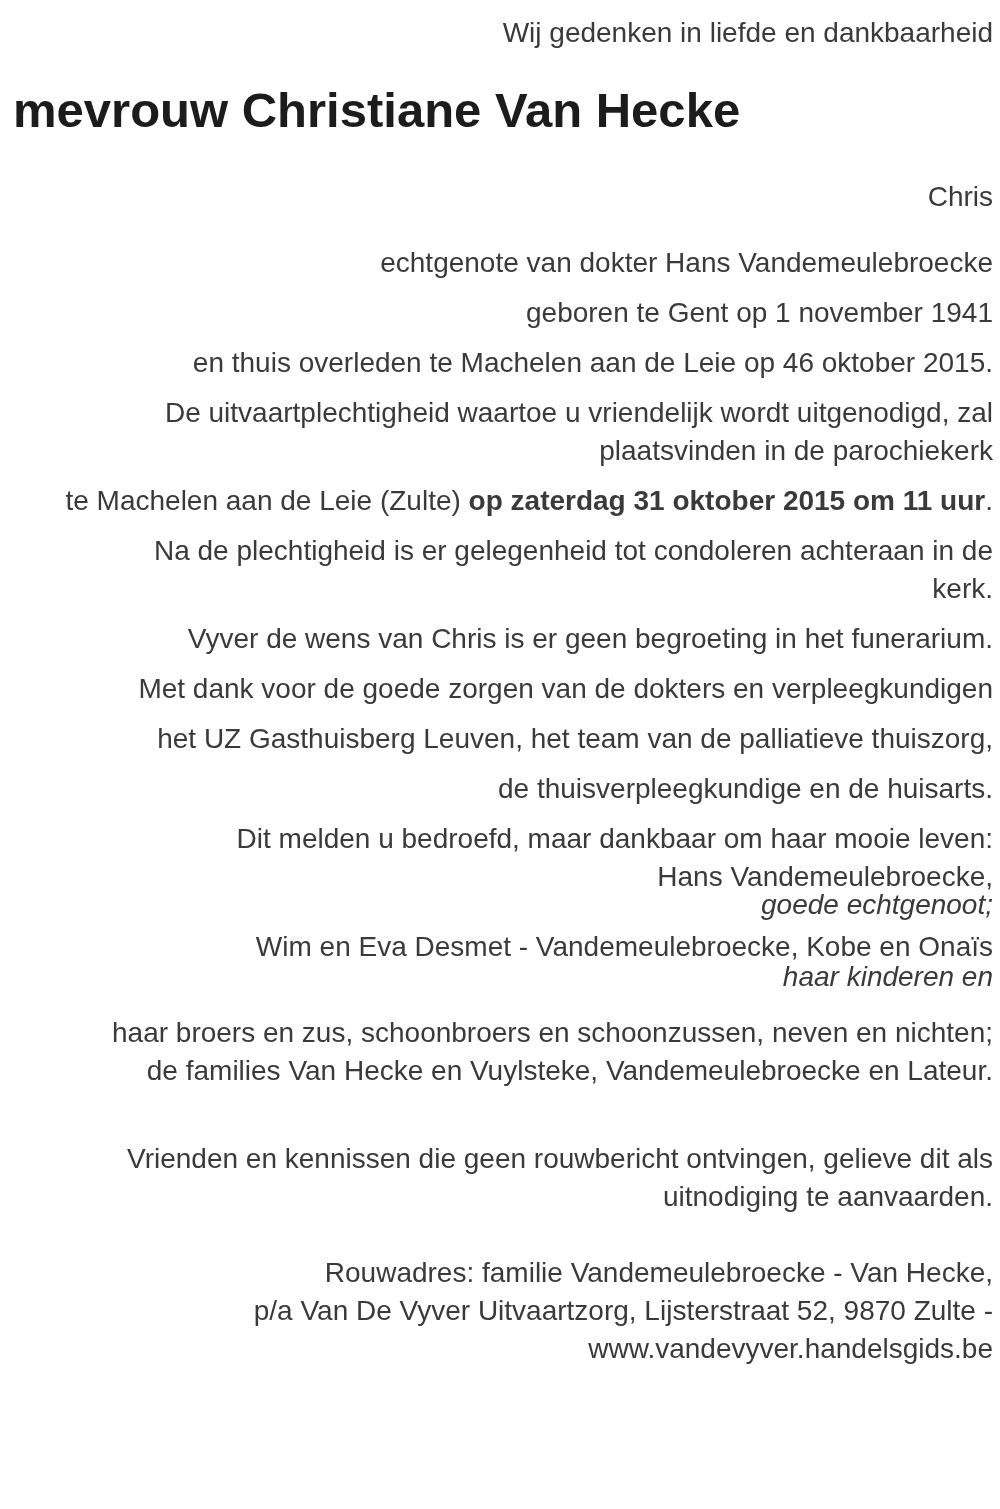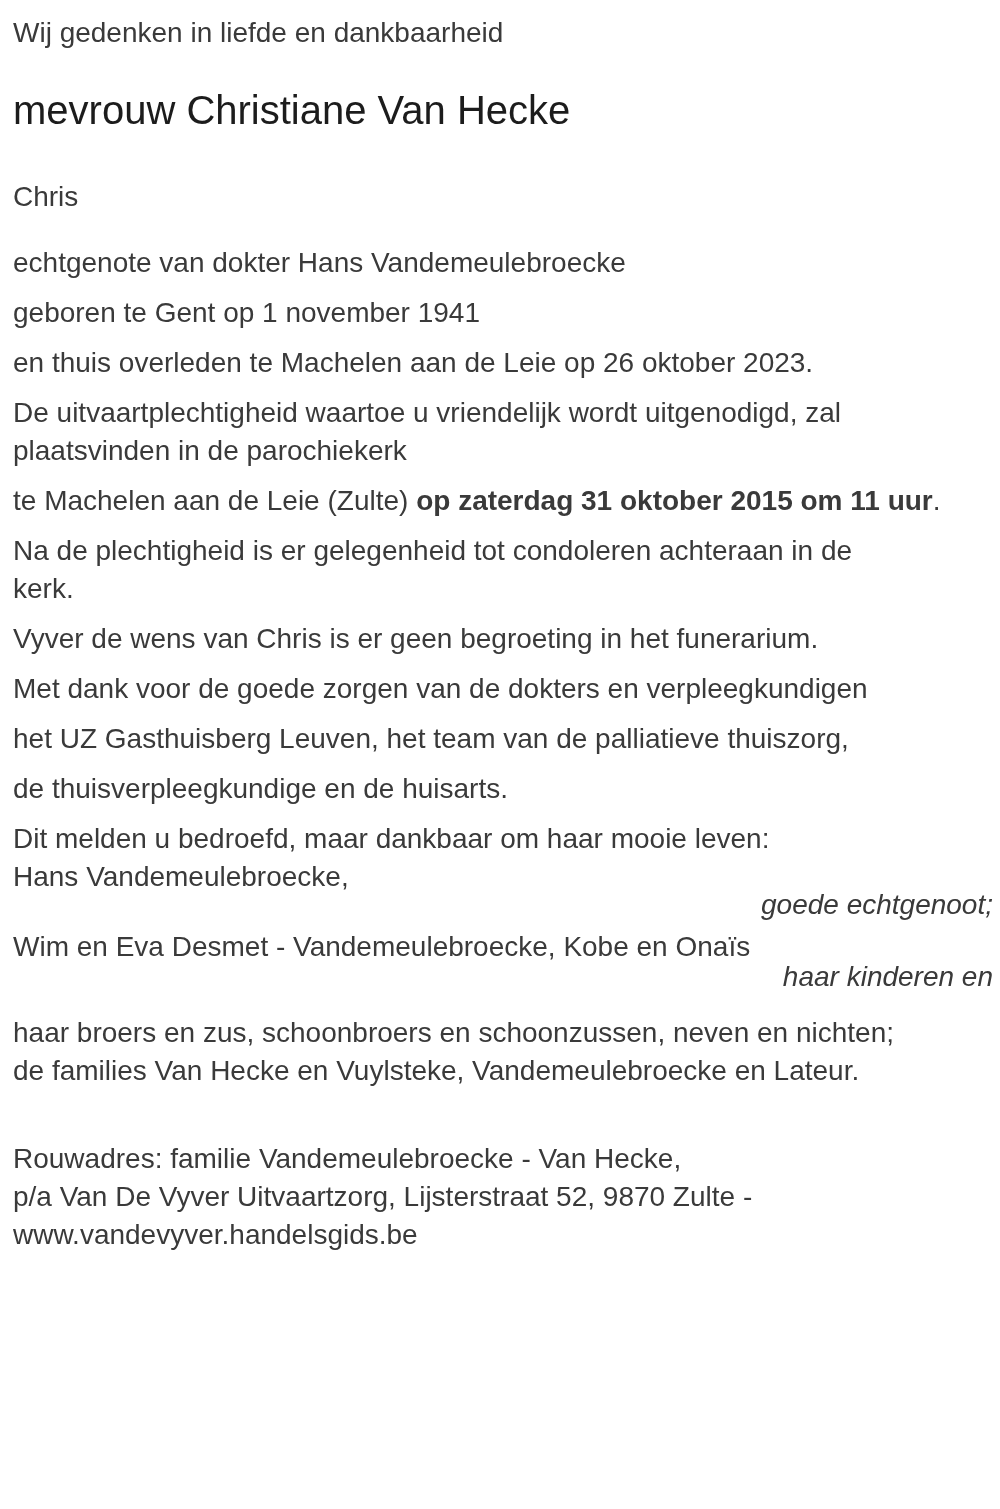--- a/index.html
+++ b/index.html
@@ -25,25 +25,26 @@
     padding: 14px 7px 0 13px;
   }
   .para {
     margin: 0 0 12px 0;
     font-size: 28px;
     line-height: 38px;
   }
   .line {
     display: block;
     white-space: pre;
+    text-align: right;
   }
   .title {
-    font-size: 40px;
+    font-size: 49px;
     line-height: 52px;
-    font-weight: 400;
+    font-weight: 700;
     color: var(--heading-color);
     margin: 32px 0 42px 0;
     white-space: pre;
   }
   .b { font-weight: 700; }
   .mb-0  { margin-bottom: 0; }
   .mb-22 { margin-bottom: 28px; }
   .mb-38 { margin-bottom: 38px; }
   .mb-50 { margin-bottom: 50px; }
   .role {
@@ -76,21 +77,21 @@
 
   <p class="para">
     <span class="line">echtgenote van dokter Hans Vandemeulebroecke</span>
   </p>
 
   <p class="para">
     <span class="line">geboren te Gent op 1 november 1941</span>
   </p>
 
   <p class="para">
-    <span class="line">en thuis overleden te Machelen aan de Leie op 26 oktober 2023.</span>
+    <span class="line">en thuis overleden te Machelen aan de Leie op 46 oktober 2015.</span>
   </p>
 
   <p class="para">
     <span class="line">De uitvaartplechtigheid waartoe u vriendelijk wordt uitgenodigd, zal</span>
     <span class="line">plaatsvinden in de parochiekerk</span>
   </p>
 
   <p class="para">
     <span class="line"><span>te Machelen aan de Leie (Zulte) </span><span class="b">op zaterdag 31 oktober 2015 om 11 uur</span><span>.</span></span>
   </p>
@@ -132,20 +133,24 @@
 
   <p class="para role2">
     <span class="line">haar kinderen en</span>
   </p>
 
   <p class="para mb-50">
     <span class="line">haar broers en zus, schoonbroers en schoonzussen, neven en nichten;</span>
     <span class="line">de families Van Hecke en Vuylsteke, Vandemeulebroecke en Lateur.</span>
   </p>
 
+  <p class="para mb-38">
+    <span class="line">Vrienden en kennissen die geen rouwbericht ontvingen, gelieve dit als</span>
+    <span class="line">uitnodiging te aanvaarden.</span>
+  </p>
 
   <p class="para mb-0">
     <span class="line">Rouwadres: familie Vandemeulebroecke - Van Hecke,</span>
     <span class="line">p/a Van De Vyver Uitvaartzorg, Lijsterstraat 52, 9870 Zulte -</span>
     <span class="line">www.vandevyver.handelsgids.be</span>
   </p>
 
 </main>
 
 </body></html>

